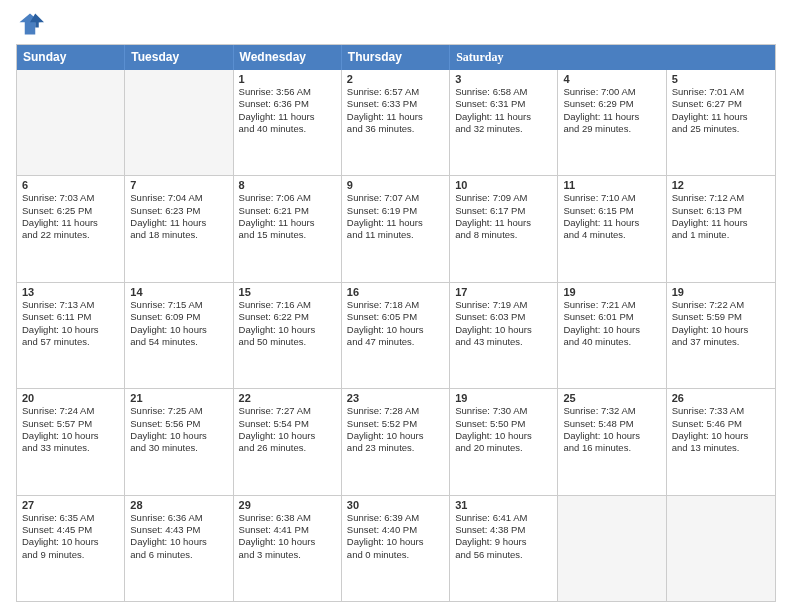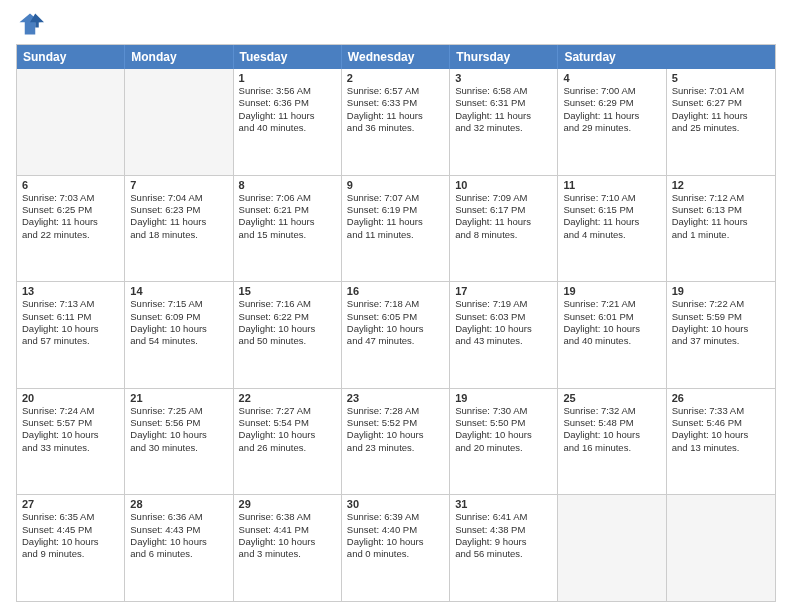--- a/index.html
+++ b/index.html
@@ -72,21 +72,21 @@
       background: #4a7fc1;
     }
     .cal-header-cell {
       color: #fff;
       font-size: 12px;
       font-weight: bold;
       padding: 5px 6px;
       text-align: left;
       border-right: 1px solid #5a8fd1;
     }
-    .cal-header-cell:last-child { border-right: none; }
+    .cal-header-cell:last-child { border-right: none; font-family: Liberation Serif, serif; }
     .cal-body {
       flex: 1;
       display: flex;
       flex-direction: column;
     }
     .cal-row {
       display: grid;
       grid-template-columns: repeat(7, 1fr);
       flex: 1;
       border-top: 1px solid #ccc;
@@ -131,21 +131,20 @@
     </div>
     <div class="title-block">
       <div class="month-title"></div>
       <div class="subtitle"></div>
     </div>
   </div>
 
   <div class="calendar">
     <div class="cal-header">
     <div class="cal-header-cell">Sunday</div>
-        <div class="cal-header-cell">Monday</div>
         <div class="cal-header-cell">Tuesday</div>
         <div class="cal-header-cell">Wednesday</div>
         <div class="cal-header-cell">Thursday</div>
         <div class="cal-header-cell">Saturday</div>
       </div>
     <div class="cal-body">
     <div class="cal-row">
           <div class="cal-cell empty"></div>
           <div class="cal-cell empty"></div>
           <div class="cal-cell">

